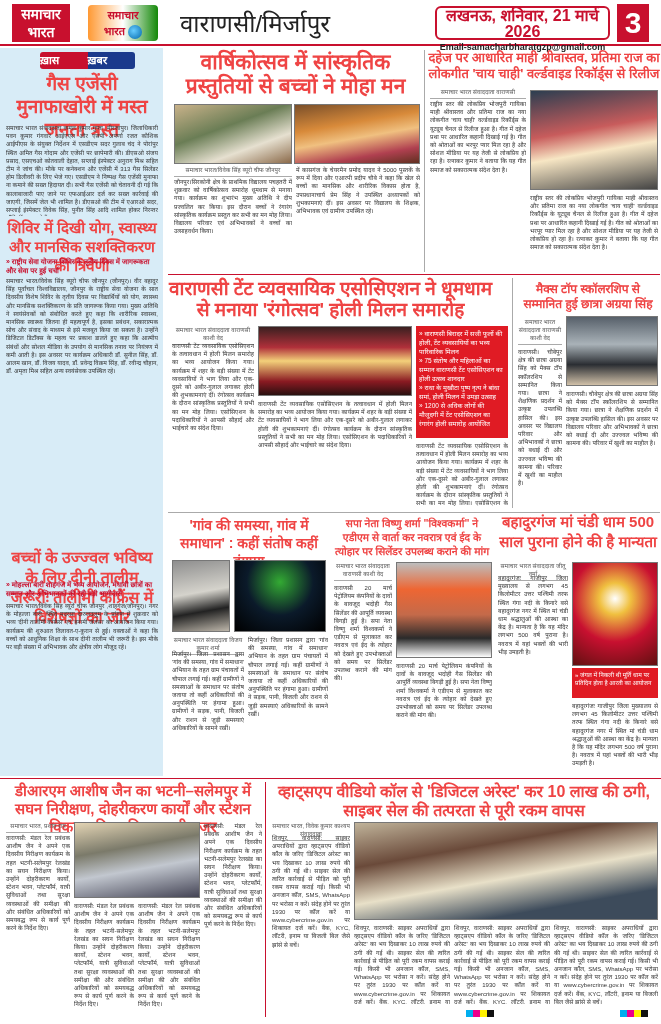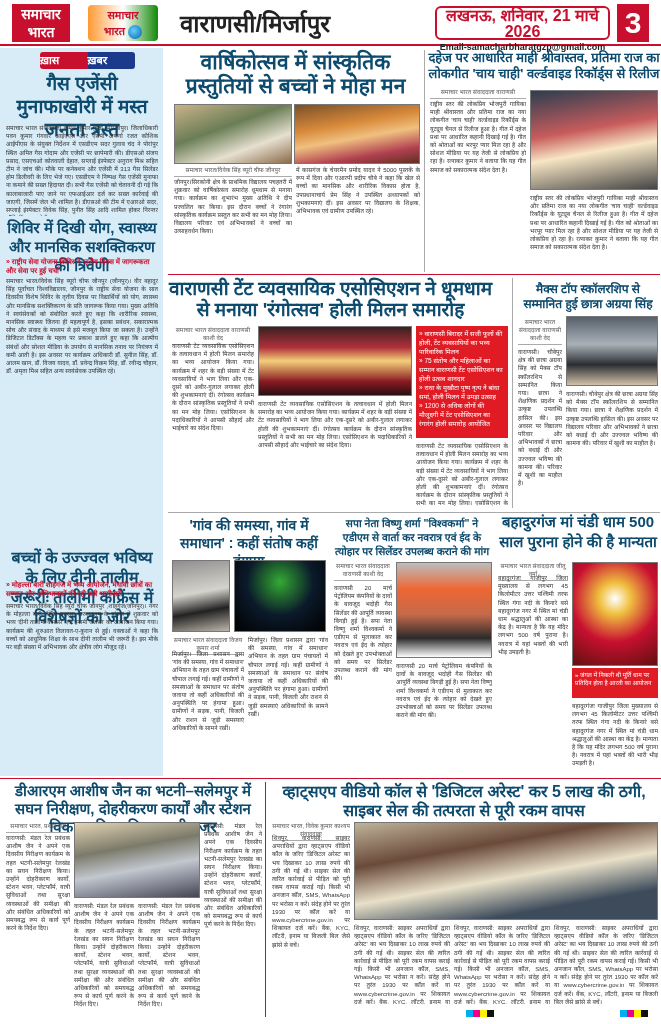--- a/index.html
+++ b/index.html
@@ -2,30 +2,30 @@
 <html><head>
 <meta charset="utf-8">
 <style>
 *{box-sizing:border-box;margin:0;padding:0}
 body{width:661px;height:1024px;background:#fff;font-family:"Liberation Sans",sans-serif;color:#111;overflow:hidden;position:relative}
 .abs{position:absolute}
 .masthead{left:0;top:0;width:661px;height:46px;border-bottom:2px solid #c8102e}
 .logo1{left:12px;top:4px;width:58px;height:38px;background:#c8102e;color:#fff;font-weight:bold;font-size:14px;line-height:18px;text-align:center;padding-top:1px}
 .logo2{left:88px;top:5px;width:70px;height:36px;border-radius:4px;background:linear-gradient(90deg,#ff9933,#fff 50%,#138808);color:#c8102e;font-weight:bold;font-size:11px;text-align:center;line-height:16px;padding-top:2px}
 .globe{display:inline-block;width:14px;height:14px;border-radius:50%;background:radial-gradient(circle at 40% 40%,#6cf,#0066aa);vertical-align:middle}
-.paperTitle{left:180px;top:6px;width:260px;font-size:24px;font-weight:bold;color:#222}
+.paperTitle{left:180px;top:6px;width:260px;font-size:24px;font-weight:normal;color:#222}
 .dateBox{left:435px;top:6px;width:175px;height:34px;border:2px solid #c8102e;border-radius:6px;text-align:center}
 .dateLine{font-size:16px;font-weight:bold;color:#c8102e;line-height:16px}
 .email{font-size:9px;color:#222;font-weight:bold;line-height:14px}
 .pageNo{left:617px;top:4px;width:32px;height:38px;background:#c8102e;color:#fff;font-size:30px;font-weight:bold;text-align:center;line-height:38px}
 .leftCol{left:0;top:48px;width:163px;height:728px;background:#d8ecf7}
 .bannerKhas{left:40px;top:52px;width:95px;height:17px;display:flex;border-radius:3px;overflow:hidden}
 .bannerKhas span{flex:1;text-align:left;color:#fff;font-weight:bold;font-size:11px;line-height:17px}
 .bk1{background:#c8102e}.bk2{background:#1b3a8c}
-h1,h2,h3{font-weight:bold;color:#0c4a6e}
+h1,h2,h3{font-weight:bold;color:#ef4444}
 .hl-big{font-size:19px;line-height:23px;text-align:center}
 .hl-med{font-size:15px;line-height:19px;text-align:center}
 .hl-sm{font-size:16px;line-height:20px;text-align:center}
 .txt{font-size:6px;line-height:8.2px;color:#333;text-align:justify}
 .red-sub{font-size:7px;line-height:9px;color:#c8102e;font-weight:bold}
 .byline{font-size:6px;color:#555;text-align:center;border-bottom:1px solid #aaa;padding-bottom:2px}
 .photo{border:1px solid #777}
 .divV{width:1px;background:#aaa}
 .divH{height:1px;background:#c8102e}
 .redbox{background:#e01b24;color:#fff;font-size:6.5px;line-height:9px;padding:3px}
@@ -138,21 +138,21 @@
 
 <h1 class="abs hl-med" style="left:4px;top:782px;width:258px;font-size:15px;line-height:18px">डीआरएम आशीष जैन का भटनी–सलेमपुर में सघन निरीक्षण, दोहरीकरण कार्यों और स्टेशन विकास की प्रगति पर कड़ी नजर</h1>
 <p class="abs byline" style="left:6px;top:822px;width:64px">समाचार भारत, प्रशांत राय</p>
 <p class="abs txt" style="left:6px;top:834px;width:64px;height:176px;overflow:hidden">वाराणसी: मंडल रेल प्रबंधक आशीष जैन ने अपने एक दिवसीय निरीक्षण कार्यक्रम के तहत भटनी-सलेमपुर रेलखंड का सघन निरीक्षण किया। उन्होंने दोहरीकरण कार्यों, स्टेशन भवन, प्लेटफॉर्म, यात्री सुविधाओं तथा सुरक्षा व्यवस्थाओं की समीक्षा की और संबंधित अधिकारियों को समयबद्ध रूप से कार्य पूर्ण करने के निर्देश दिए।</p>
 <div class="abs photo ph-k" style="left:74px;top:822px;width:126px;height:76px"></div>
 <p class="abs txt" style="left:74px;top:902px;width:60px;height:108px;overflow:hidden">वाराणसी: मंडल रेल प्रबंधक आशीष जैन ने अपने एक दिवसीय निरीक्षण कार्यक्रम के तहत भटनी-सलेमपुर रेलखंड का सघन निरीक्षण किया। उन्होंने दोहरीकरण कार्यों, स्टेशन भवन, प्लेटफॉर्म, यात्री सुविधाओं तथा सुरक्षा व्यवस्थाओं की समीक्षा की और संबंधित अधिकारियों को समयबद्ध रूप से कार्य पूर्ण करने के निर्देश दिए।</p>
 <p class="abs txt" style="left:138px;top:902px;width:62px;height:108px;overflow:hidden">वाराणसी: मंडल रेल प्रबंधक आशीष जैन ने अपने एक दिवसीय निरीक्षण कार्यक्रम के तहत भटनी-सलेमपुर रेलखंड का सघन निरीक्षण किया। उन्होंने दोहरीकरण कार्यों, स्टेशन भवन, प्लेटफॉर्म, यात्री सुविधाओं तथा सुरक्षा व्यवस्थाओं की समीक्षा की और संबंधित अधिकारियों को समयबद्ध रूप से कार्य पूर्ण करने के निर्देश दिए।</p>
 <p class="abs txt" style="left:204px;top:822px;width:58px;height:188px;overflow:hidden">वाराणसी: मंडल रेल प्रबंधक आशीष जैन ने अपने एक दिवसीय निरीक्षण कार्यक्रम के तहत भटनी-सलेमपुर रेलखंड का सघन निरीक्षण किया। उन्होंने दोहरीकरण कार्यों, स्टेशन भवन, प्लेटफॉर्म, यात्री सुविधाओं तथा सुरक्षा व्यवस्थाओं की समीक्षा की और संबंधित अधिकारियों को समयबद्ध रूप से कार्य पूर्ण करने के निर्देश दिए।</p>
 <div class="abs divV" style="left:265px;top:782px;height:235px;background:#c8102e"></div>
 
-<h1 class="abs hl-med" style="left:268px;top:782px;width:392px;font-size:16px;line-height:19px">व्हाट्सएप वीडियो कॉल से 'डिजिटल अरेस्ट' कर 5 लाख की ठगी, साइबर सेल की तत्परता से पूरी रकम वापस</h1>
+<h1 class="abs hl-med" style="left:268px;top:782px;width:392px;font-size:16px;line-height:19px">व्हाट्सएप वीडियो कॉल से 'डिजिटल अरेस्ट' कर 10 लाख की ठगी, साइबर सेल की तत्परता से पूरी रकम वापस</h1>
 <p class="abs byline" style="left:272px;top:822px;width:78px">समाचार भारत, विवेक कुमार काश्यप संवाददाता</p>
 <p class="abs txt" style="left:272px;top:834px;width:78px;height:176px;overflow:hidden">शिवपुर, वाराणसी: साइबर अपराधियों द्वारा व्हाट्सएप वीडियो कॉल के जरिए 'डिजिटल अरेस्ट' का भय दिखाकर 10 लाख रुपये की ठगी की गई थी। साइबर सेल की त्वरित कार्रवाई से पीड़ित को पूरी रकम वापस कराई गई। किसी भी अनजान कॉल, SMS, WhatsApp पर भरोसा न करें। संदेह होने पर तुरंत 1930 पर कॉल करें या www.cybercrime.gov.in पर शिकायत दर्ज करें। बैंक, KYC, लॉटरी, इनाम या बिजली बिल जैसे झांसे से बचें।</p>
 <div class="abs photo ph-l" style="left:354px;top:822px;width:304px;height:98px"></div>
 <p class="abs txt" style="left:354px;top:924px;width:96px;height:80px;overflow:hidden">शिवपुर, वाराणसी: साइबर अपराधियों द्वारा व्हाट्सएप वीडियो कॉल के जरिए 'डिजिटल अरेस्ट' का भय दिखाकर 10 लाख रुपये की ठगी की गई थी। साइबर सेल की त्वरित कार्रवाई से पीड़ित को पूरी रकम वापस कराई गई। किसी भी अनजान कॉल, SMS, WhatsApp पर भरोसा न करें। संदेह होने पर तुरंत 1930 पर कॉल करें या www.cybercrime.gov.in पर शिकायत दर्ज करें। बैंक, KYC, लॉटरी, इनाम या बिजली बिल जैसे झांसे से बचें।</p>
 <p class="abs txt" style="left:454px;top:924px;width:96px;height:80px;overflow:hidden">शिवपुर, वाराणसी: साइबर अपराधियों द्वारा व्हाट्सएप वीडियो कॉल के जरिए 'डिजिटल अरेस्ट' का भय दिखाकर 10 लाख रुपये की ठगी की गई थी। साइबर सेल की त्वरित कार्रवाई से पीड़ित को पूरी रकम वापस कराई गई। किसी भी अनजान कॉल, SMS, WhatsApp पर भरोसा न करें। संदेह होने पर तुरंत 1930 पर कॉल करें या www.cybercrime.gov.in पर शिकायत दर्ज करें। बैंक, KYC, लॉटरी, इनाम या बिजली बिल जैसे झांसे से बचें।</p>
 <p class="abs txt" style="left:554px;top:924px;width:104px;height:80px;overflow:hidden">शिवपुर, वाराणसी: साइबर अपराधियों द्वारा व्हाट्सएप वीडियो कॉल के जरिए 'डिजिटल अरेस्ट' का भय दिखाकर 10 लाख रुपये की ठगी की गई थी। साइबर सेल की त्वरित कार्रवाई से पीड़ित को पूरी रकम वापस कराई गई। किसी भी अनजान कॉल, SMS, WhatsApp पर भरोसा न करें। संदेह होने पर तुरंत 1930 पर कॉल करें या www.cybercrime.gov.in पर शिकायत दर्ज करें। बैंक, KYC, लॉटरी, इनाम या बिजली बिल जैसे झांसे से बचें।</p>
 
 <div class="abs cmyk" style="left:466px;top:1010px">
   <span style="background:#00aeef"></span>
   <span style="background:#ec008c"></span>

